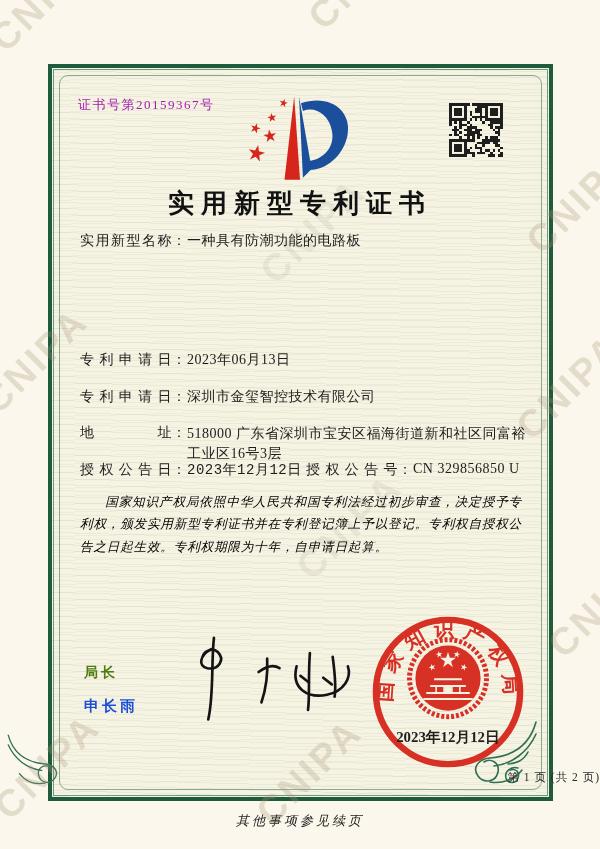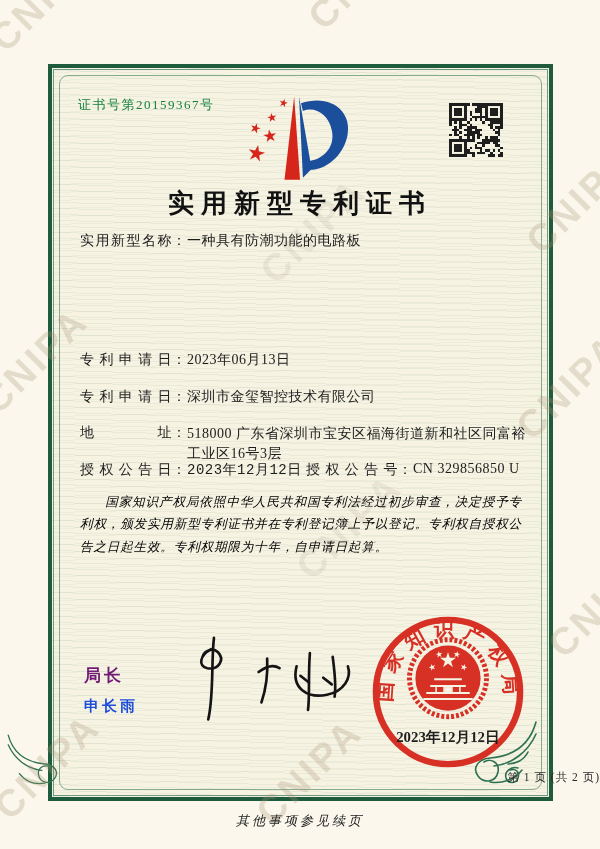--- a/index.html
+++ b/index.html
@@ -20,40 +20,40 @@
          box-shadow:inset 0 0 0 1px #f7f3e3, inset 0 0 0 2px #6d9a80;z-index:0;}
   .frame::before{content:"";position:absolute;inset:0;
      background:
        repeating-linear-gradient(1.6deg, rgba(108,150,120,0.10) 0 1px, transparent 1px 6px),
        repeating-linear-gradient(-1.4deg, rgba(108,150,120,0.07) 0 1px, transparent 1px 8px);}
   .innerframe{position:absolute;inset:7px;border:1px solid rgba(76,132,100,0.65);
               border-radius:9px;pointer-events:none;}
   .flourish{position:absolute;bottom:1px;right:1px;}
   .flourish.left{right:auto;left:1px;transform:scaleX(-1) scale(0.8);transform-origin:bottom left;}
   
-  .certno{position:absolute;left:78px;top:96px;font-size:13px;letter-spacing:1.5px;color:#15803d;z-index:2;}
+  .certno{position:absolute;left:78px;top:96px;font-size:13px;letter-spacing:1.5px;color:#a21caf;z-index:2;}
   .logo{position:absolute;left:237px;top:90px;z-index:2;}
   .qr{position:absolute;left:449px;top:103px;z-index:2;}
   .title{position:absolute;left:0;right:0;top:186px;text-align:center;font-size:26px;
          font-weight:700;letter-spacing:7px;color:#111;z-index:2;}
   
   .row{position:absolute;left:80px;font-size:14px;color:#1c1c1c;z-index:2;letter-spacing:0.5px;}
   .lbl{display:inline-block;width:92px;text-align:justify;text-align-last:justify;vertical-align:top;}
   .colon{display:inline-block;width:15px;vertical-align:top;}
   .val{display:inline-block;vertical-align:top;}
   .val.wrap{width:352px;line-height:1.45;}
   .r1{top:232px}.r2{top:277px}.r3{top:314px}.r4{top:351px}.r5{top:388px}.r6{top:424px}.r7{top:461px}
   .pair{display:inline-block;width:222px;vertical-align:top;font-family:Liberation Mono, monospace;}
   
   .paras{position:absolute;left:80px;top:491px;width:442px;z-index:2;}
   .paras p{margin:0 0 4px 0;font-size:12.6px;line-height:1.78;text-align:justify;
            text-indent:2em;font-style:italic;letter-spacing:0.8px;color:#000000;}
   
   .dtitle{position:absolute;left:84px;top:664px;font-family:"Liberation Sans","DejaVu Sans",sans-serif;
-          font-weight:700;font-size:17px;letter-spacing:3px;color:#701a75;z-index:2;}
+          font-weight:700;font-size:14px;letter-spacing:3px;color:#4d7c0f;z-index:2;}
   .dname{position:absolute;left:84px;top:697px;font-family:"Liberation Sans","DejaVu Sans",sans-serif;
          font-weight:700;font-size:15px;letter-spacing:3px;color:#1d4ed8;z-index:2;}
   .sig{position:absolute;left:175px;top:634px;z-index:3;}
   .seal{position:absolute;left:369px;top:613px;z-index:3;opacity:0.95;}
   
   .pageno{position:absolute;left:0;right:0;top:770px;text-align:right;font-size:11.5px;
           letter-spacing:1px;color:#2b2b2b;z-index:2;}
   .footnote{position:absolute;left:0;right:0;top:812px;text-align:center;font-size:13px;
             font-style:italic;letter-spacing:3px;color:#242424;z-index:2;}
 </style>

